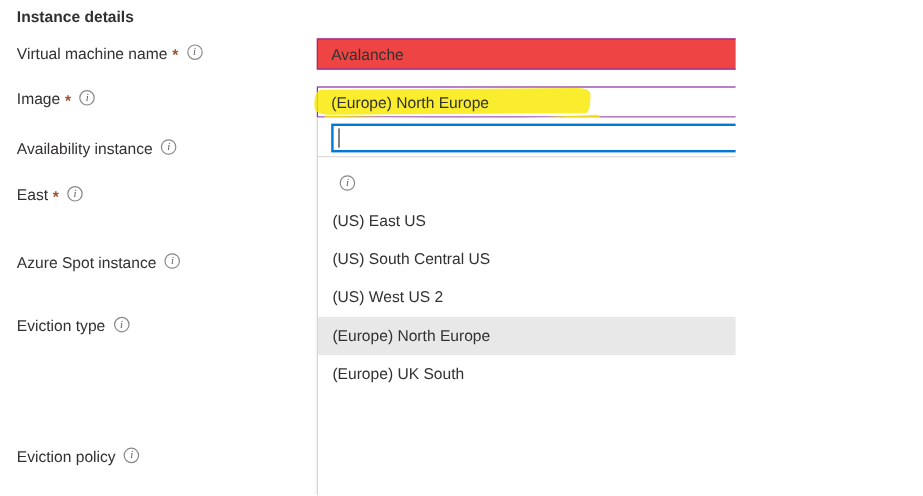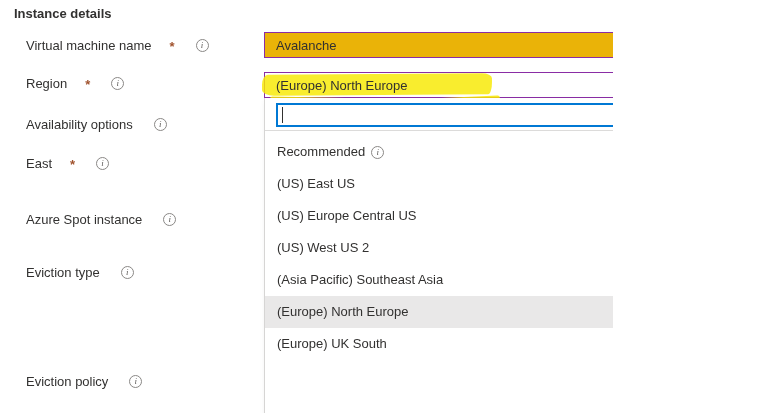--- a/index.html
+++ b/index.html
@@ -22,26 +22,24 @@
     font-weight: 700;
     color: #323130;
   }
 
   
   .label-row {
     position: absolute;
     left: 14px;
     height: 16px;
     display: flex;
-    align-items: center;
-    gap: 19px;
+    gap: 5px;
     font-size: 13px;
     color: #323130;
     white-space: nowrap;
-    margin-left: 12px;
   }
   .req {
     color: #a0522d;
     font-size: 13px;
     font-weight: 700;
     margin-left: -1px;
     transform: translateY(1px);
   }
   .info-icon {
     display: inline-flex;
@@ -59,21 +57,21 @@
     flex: 0 0 auto;
   }
   .info-icon::after { content: "i"; }
 
   
   .text-field {
     position: absolute;
     left: 264px; top: 32px;
     width: 484px; height: 26px;
     border: 1px solid #8a2da5;
-    background: #eab308;
+    background: #ef4444;
     display: flex;
     align-items: center;
   }
   .text-field input {
     flex: 1;
     border: none;
     outline: none;
     font-family: "Liberation Sans", sans-serif;
     font-size: 13px;
     color: #323130;
@@ -217,27 +215,27 @@
 
   <div class="section-title">Instance details</div>
 
   <div class="label-row" style="top:37px">
     <span>Virtual machine name</span>
       <span class="req">*</span>
     <span class="info-icon"></span>
   </div>
 
   <div class="label-row" style="top:75px">
-    <span>Region</span>
+    <span>Image</span>
       <span class="req">*</span>
     <span class="info-icon"></span>
   </div>
 
   <div class="label-row" style="top:116px">
-    <span>Availability options</span>
+    <span>Availability instance</span>
     <span class="info-icon"></span>
   </div>
 
   <div class="label-row" style="top:155px">
     <span>East</span>
       <span class="req">*</span>
     <span class="info-icon"></span>
   </div>
 
   <div class="label-row" style="top:211px">
@@ -275,27 +273,25 @@
 
   <div class="dropdown-panel">
 
     <div class="search-wrap">
       <input class="search-input" type="text" value="" style="">
       <div class="caret"></div>
     </div>
 
     <div class="options-list">
       <div class="opt group">
-        <span>Recommended</span>
         <span class="info-icon"></span>
       </div>
       <div class="opt">(US) East US</div>
-      <div class="opt">(US) Europe Central US</div>
+      <div class="opt">(US) South Central US</div>
       <div class="opt">(US) West US 2</div>
-      <div class="opt">(Asia Pacific) Southeast Asia</div>
       <div class="opt selected">(Europe) North Europe</div>
       <div class="opt">(Europe) UK South</div>
     </div>
 
     <div class="scrollbar">
       <div class="sb-btn">
         <svg width="9" height="6" viewBox="0 0 9 6">
           <polyline points="1,5 4.5,1 8,5" fill="none" stroke="#555555" stroke-width="1.3"></polyline>
         </svg>
       </div>

